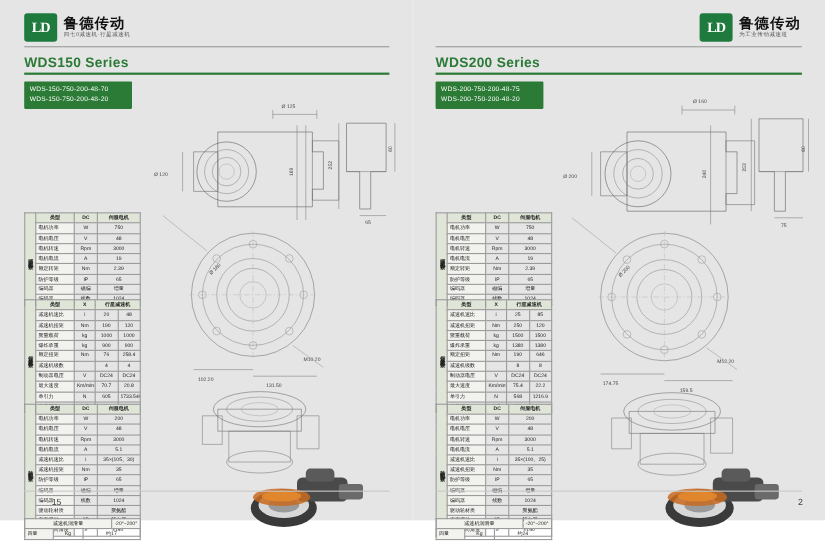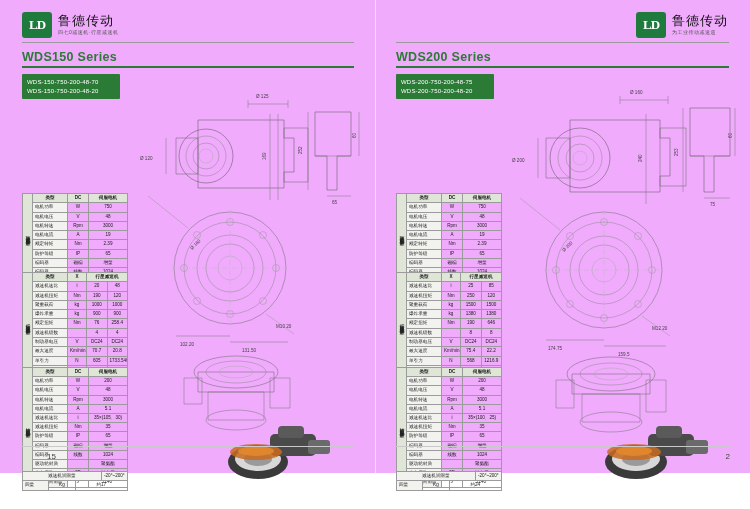--- a/index.html
+++ b/index.html
@@ -6,39 +6,39 @@
   body{
     width:750px;height:509px;
     background:#ffffff;
     font-family:"Liberation Sans", sans-serif;
     color:#222;
     overflow:hidden;
   }
   .page{
     position:absolute;top:0;width:375px;height:473px;
     box-sizing:border-box;
-    background:#f0abfc;
+    background:#e5e5e5;
   }
   .page.left{left:0;}
   .page.right{left:375px;}
   .page.right{border-left:1px solid #e8e8e8;}
   .logo-wrap{
     position:absolute;display:flex;align-items:center;gap:6px;
   }
   .logo-mark{
     width:30px;height:26px;background:#1f7a3e;border-radius:3px;
     position:relative;
     display:flex;align-items:center;justify-content:center;
   }
   .logo-mark span{
     color:#fff;font-size:13px;font-weight:bold;letter-spacing:-1px;
     font-family:"Liberation Serif", serif;
   }
   .logo-txt{line-height:1.1;}
-  .logo-cn{font-size:13px;font-weight:normal;color:#111;letter-spacing:1px;}
+  .logo-cn{font-size:13px;font-weight:bold;color:#111;letter-spacing:1px;}
   .logo-sub{font-size:5px;color:#555;letter-spacing:.5px;margin-top:2px;}
   .hdr-rule{
     position:absolute;height:1px;background:#9a9a9a;
   }
 
   
   .series{
     position:absolute;font-size:12.5px;font-weight:bold;color:#2b7a36;
     letter-spacing:.3px;
   }

